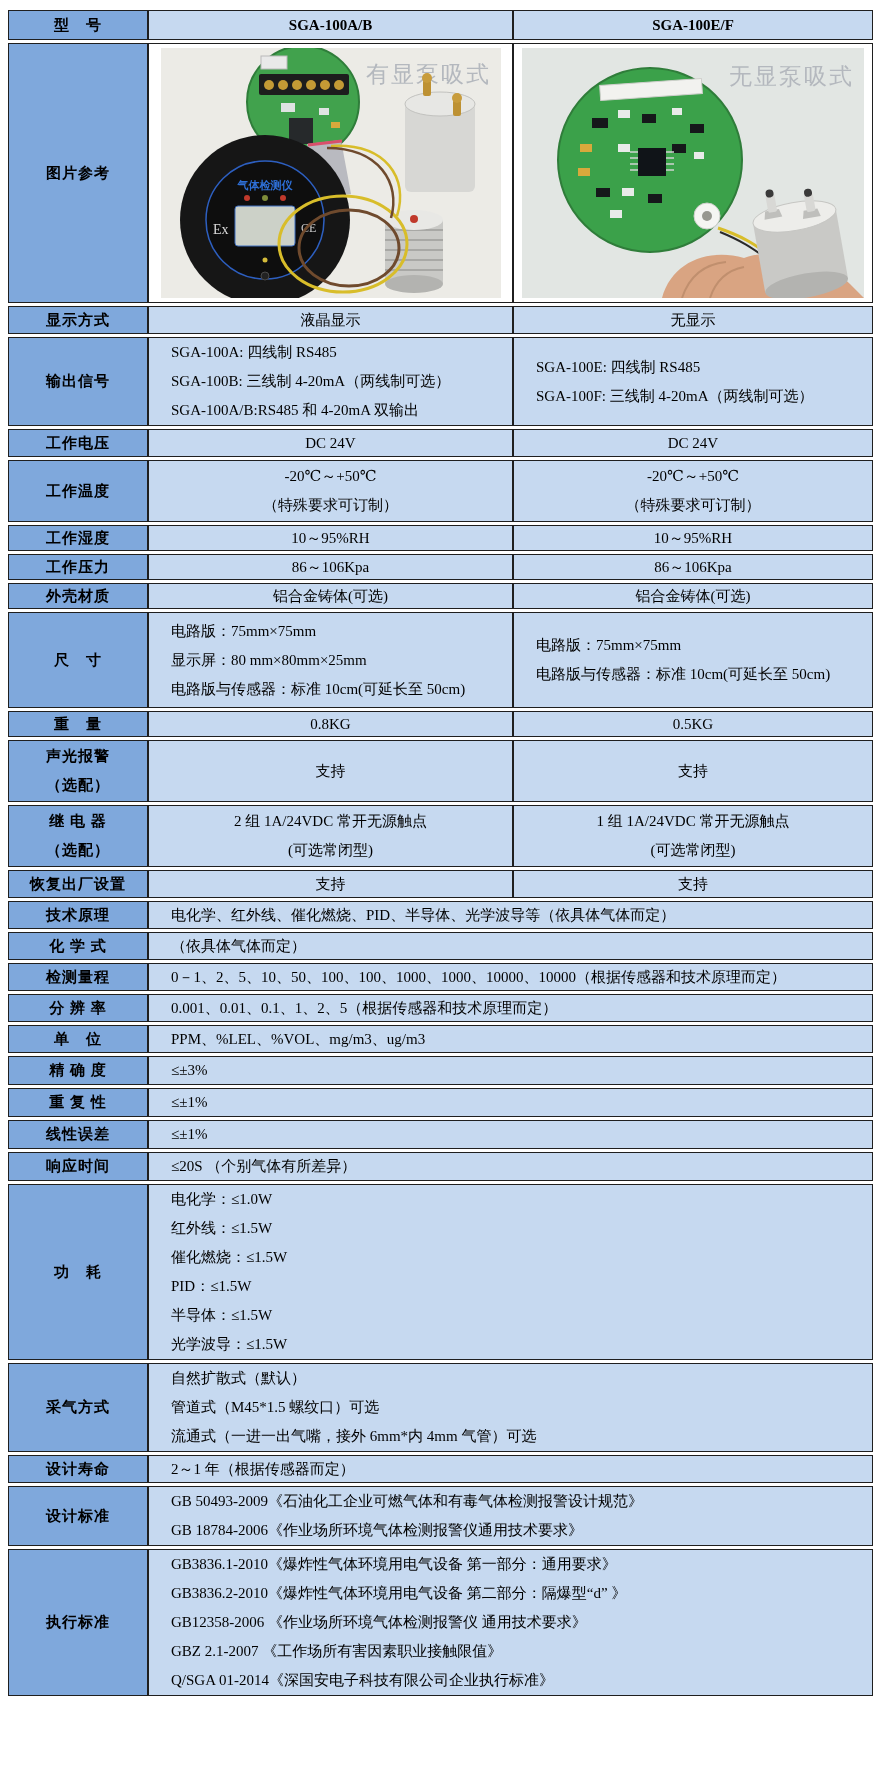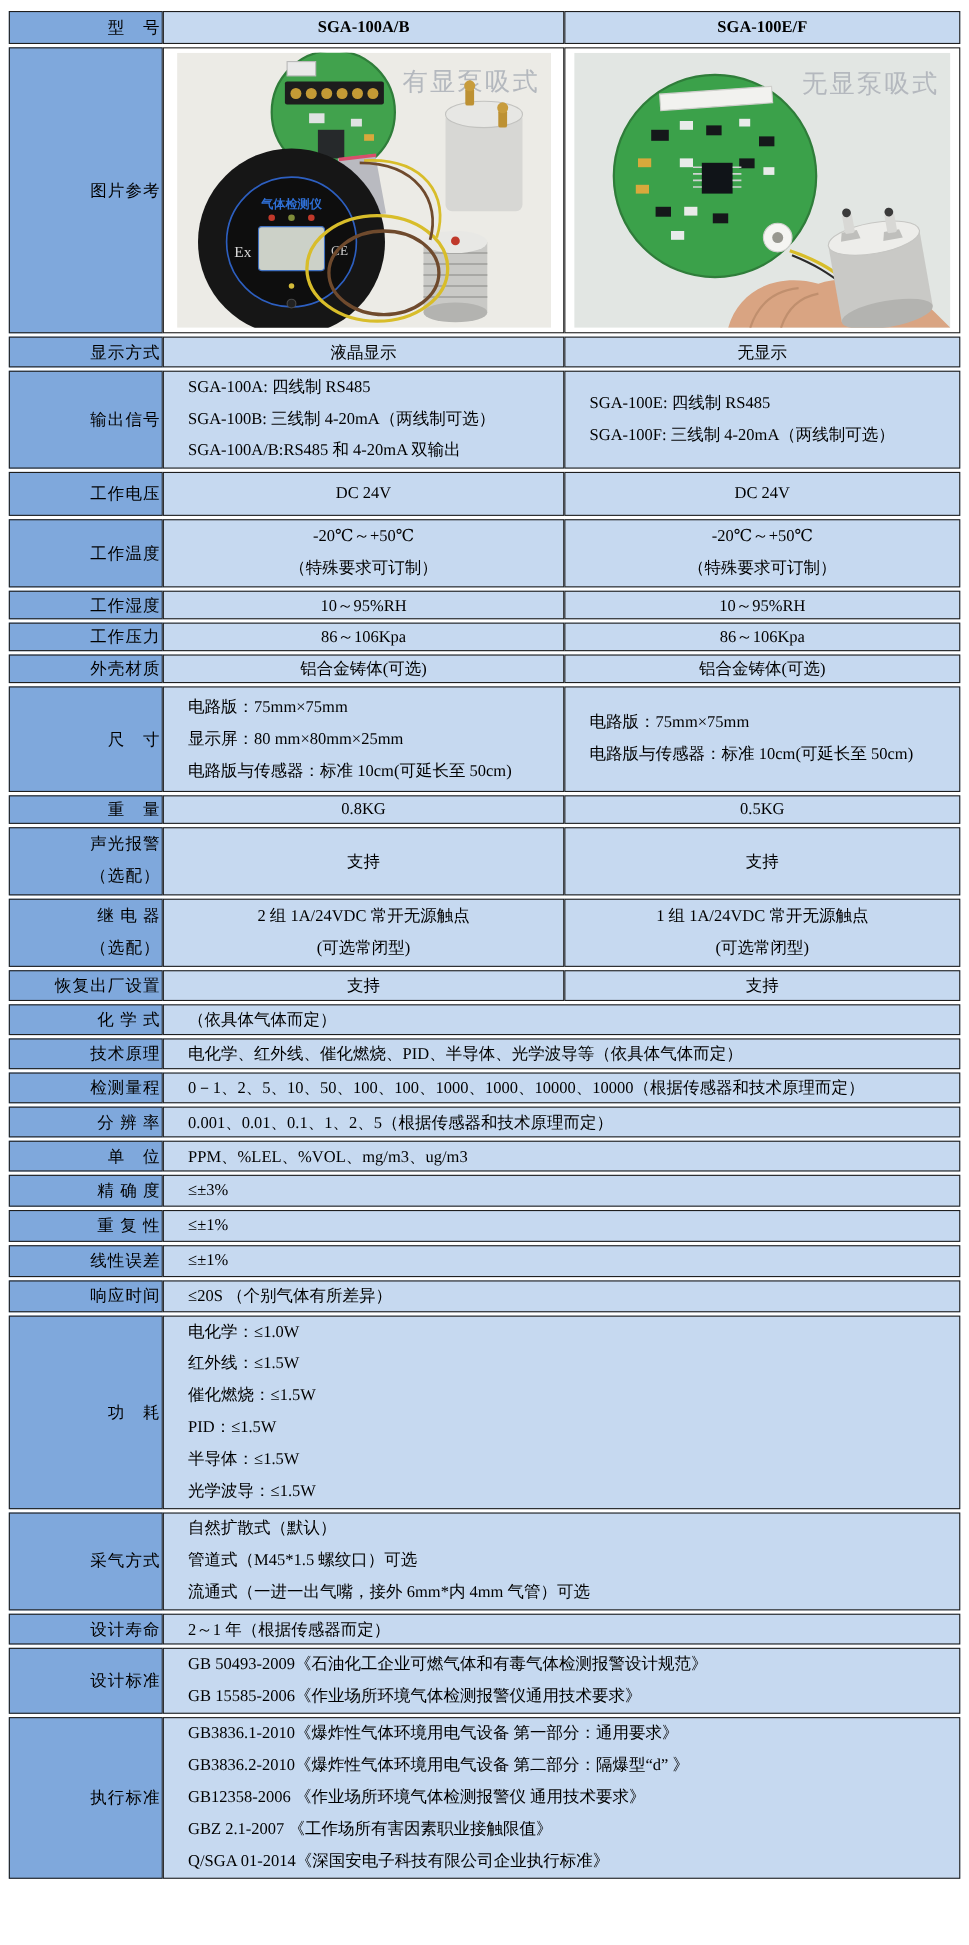--- a/index.html
+++ b/index.html
@@ -17,22 +17,22 @@
     table-layout:fixed;
   }
   td {
     border:1px solid #1f1f1f;
     font-size:15px;
     vertical-align:middle;
     overflow:hidden;
   }
   td.label {
     background:#7fa8dc;
-    text-align:right;
-    font-weight:normal;
+    text-align:center;
+    font-weight:bold;
     letter-spacing:1px;
   }
   td.val { background:#c6d9f0;margin-top:48px; }
   td.c { text-align:center; }
   td.l { text-align:left; padding:0 22px; }
   td.head {
     background:#c6d9f0;
     text-align:center;
     font-weight:bold;
   }
@@ -183,21 +183,21 @@
       <div class="ln">SGA-100A: 四线制 RS485</div>
       <div class="ln">SGA-100B: 三线制 4-20mA（两线制可选）</div>
       <div class="ln">SGA-100A/B:RS485 和 4-20mA 双输出</div>
     </td>
     <td class="val l">
       <div class="ln">SGA-100E: 四线制 RS485</div>
       <div class="ln">SGA-100F: 三线制 4-20mA（两线制可选）</div>
     </td>
   </tr>
 
-  <tr style="height:40px">
+  <tr style="height:28px">
     <td class="label">工作电压</td>
     <td class="val c">DC 24V</td>
     <td class="val c">DC 24V</td>
   </tr>
 
   <tr style="height:58px">
     <td class="label">工作温度</td>
     <td class="val c">
       <div class="ln">-20℃～+50℃</div>
       <div class="ln">（特殊要求可订制）</div>
@@ -271,27 +271,27 @@
 
 
   <tr style="height:28px">
     <td class="label">恢复出厂设置</td>
     <td class="val c">支持</td>
     <td class="val c">支持</td>
   </tr>
 
 
   <tr style="height:28px">
+    <td class="label">技术原理</td>
+    <td class="val l" colspan="2">电化学、红外线、催化燃烧、PID、半导体、光学波导等（依具体气体而定）</td>
+  </tr>
+
+  <tr style="height:28px">
     <td class="label">化 学 式</td>
     <td class="val l" colspan="2">（依具体气体而定）</td>
-  </tr>
-
-  <tr style="height:28px">
-    <td class="label">技术原理</td>
-    <td class="val l" colspan="2">电化学、红外线、催化燃烧、PID、半导体、光学波导等（依具体气体而定）</td>
   </tr>
 
   <tr style="height:28px">
     <td class="label">检测量程</td>
     <td class="val l" colspan="2">0－1、2、5、10、50、100、100、1000、1000、10000、10000（根据传感器和技术原理而定）</td>
   </tr>
 
   <tr style="height:28px">
     <td class="label">分 辨 率</td>
     <td class="val l" colspan="2">0.001、0.01、0.1、1、2、5（根据传感器和技术原理而定）</td>
@@ -345,21 +345,21 @@
 
   <tr style="height:28px">
     <td class="label">设计寿命</td>
     <td class="val l" colspan="2">2～1 年（根据传感器而定）</td>
   </tr>
 
   <tr style="height:56px">
     <td class="label">设计标准</td>
     <td class="val l" colspan="2">
       <div class="ln">GB 50493-2009《石油化工企业可燃气体和有毒气体检测报警设计规范》</div>
-      <div class="ln">GB 15585-2006《作业场所环境气体检测报警仪通用技术要求》</div>
+      <div class="ln">GB 18784-2006《作业场所环境气体检测报警仪通用技术要求》</div>
     </td>
   </tr>
 
   <tr style="height:146px">
     <td class="label">执行标准</td>
     <td class="val l" colspan="2">
       <div class="ln">GB3836.1-2010《爆炸性气体环境用电气设备 第一部分：通用要求》</div>
       <div class="ln">GB3836.2-2010《爆炸性气体环境用电气设备 第二部分：隔爆型“d” 》</div>
       <div class="ln">GB12358-2006 《作业场所环境气体检测报警仪 通用技术要求》</div>
       <div class="ln">GBZ 2.1-2007 《工作场所有害因素职业接触限值》</div>

